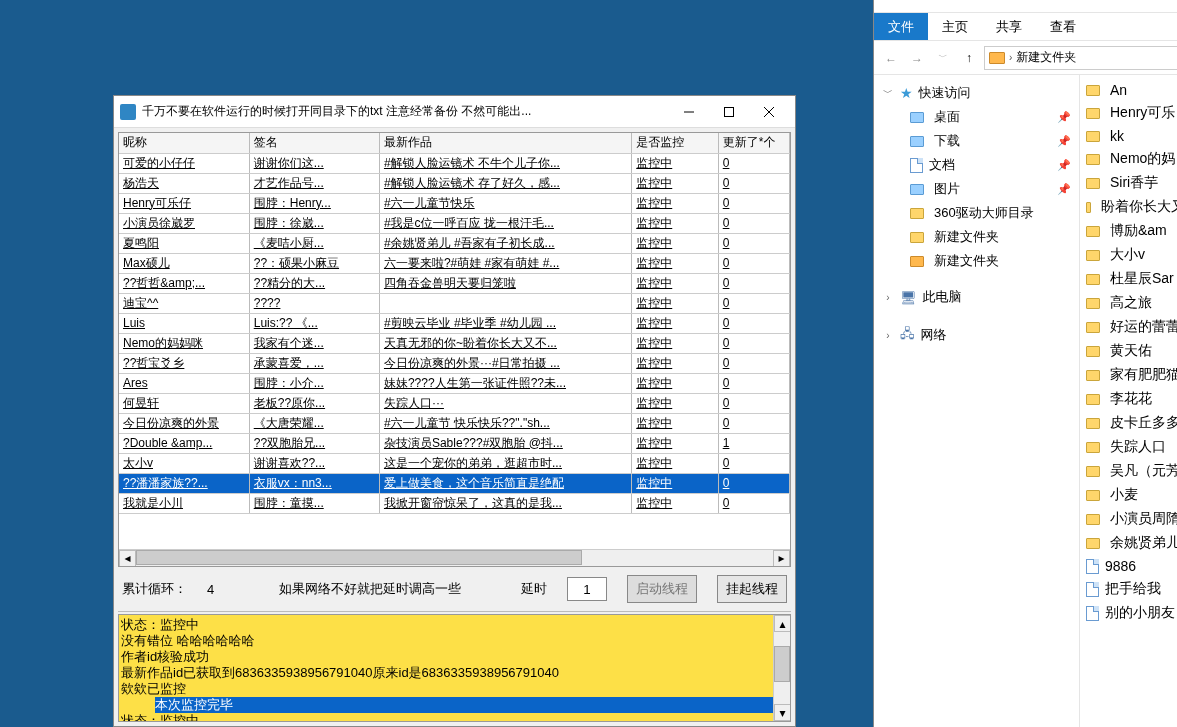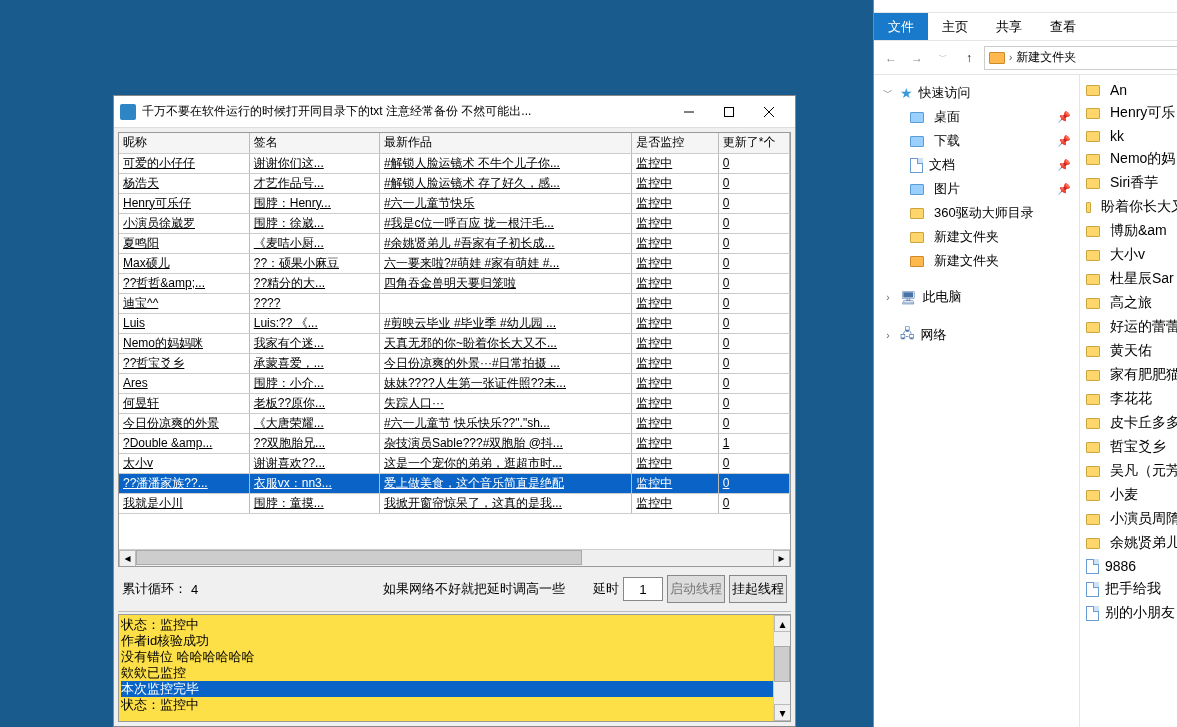--- a/index.html
+++ b/index.html
@@ -54,40 +54,40 @@
   }
   .tbl th { background:#f5f5f5; font-weight:normal; text-decoration:none; color:#000; }
   .tbl tr.selected td { background:#0a64c8; color:#fff;margin-top:16px; }
   .hscroll { position:absolute; left:0; right:0; bottom:0; height:17px; background:#f0f0f0; border-top:1px solid #ccc; display:flex; align-items:center;}
   .hscroll .arrow { width:17px; height:17px; display:flex; align-items:center; justify-content:center; background:#f0f0f0; border:1px solid #bbb;}
   .hscroll .track { flex:1; height:17px; background:#efefef; position:relative;}
   .hscroll .thumb { position:absolute; left:0; top:0; height:15px; width:70%; background:#cdcdcd; border:1px solid #aaa;}
 
   
   .ctrl-row {
-    display:flex; align-items:center; gap:4px;
+    display:flex; align-items:center; gap:20px;
     padding: 8px 4px;
     border-bottom:1px solid #bbb;
     font-size:13px;
   }
   .ctrl-row .grow { flex:1;}
   .ctrl-row input[type=text] {
     width:40px; height:24px; text-align:center; border:1px solid #888; background:#fff;
   }
   .btn {
-    padding:4px 2px; border:1px solid #888; background:#e6e6e6; font-size:13px; cursor:default;
+    padding:4px 8px; border:1px solid #888; background:#e6e6e6; font-size:13px; cursor:default;
   }
   .btn.disabled { background:#ddd; color:#777;}
 
   
   .log-wrap {
     flex:1; border:1px solid #999; background:#fde047; overflow:hidden; position:relative; margin-top:2px;
   }
   .log-lines { font-size:13px; line-height:16px; padding:2px;}
-  .log-lines div.selected { background:#0a64c8; color:#fff;}
+  .log-lines div.selected { background:#0a64c8; color:#fff;margin-left:34px;}
   .log-vscroll { position:absolute; right:0; top:0; bottom:0; width:17px; background:#f0f0f0; border-left:1px solid #ccc; display:flex; flex-direction:column;}
   .log-vscroll .arrow { width:17px; height:17px; display:flex; align-items:center;justify-content:center; border:1px solid #bbb; background:#f0f0f0;}
   .log-vscroll .track{ flex:1; position:relative; background:#efefef;}
   .log-vscroll .thumb{ position:absolute; left:0; right:0; top:20%; height:50%; background:#cdcdcd; border:1px solid #aaa;}
 
 
   
   .explorer {
     position:absolute;
     left: 873px; top: 0;
@@ -326,22 +326,23 @@
       <span style="width:20px"></span>
       <span>延时</span>
       <input type="text" value="1" style="">
       <span class="btn disabled">启动线程</span>
       <span class="btn">挂起线程</span>
     </div>
 
     <div class="log-wrap">
       <div class="log-lines" id="log">
           <div>状态：监控中</div>
+          <div>没有错位 哈哈哈哈哈哈</div>
           <div>作者id核验成功</div>
-          <div>没有错位 哈哈哈哈哈哈</div>
+          <div>最新作品id已获取到6836335938956791040原来id是6836335938956791040</div>
           <div>欸欸已监控</div>
           <div class="selected">本次监控完毕</div>
           <div>状态：监控中</div>
         </div>
       <div class="log-vscroll">
         <div class="arrow">▴</div>
         <div class="track">
             <div class="thumb"></div>
           </div>
         <div class="arrow">▾</div>
@@ -483,21 +484,21 @@
         <div class="file-item">
           <span class="folder-glyph tiny"></span>
           <span>李花花</span>
         </div>
         <div class="file-item">
           <span class="folder-glyph tiny"></span>
           <span>皮卡丘多多</span>
         </div>
         <div class="file-item">
           <span class="folder-glyph tiny"></span>
-          <span>哲宝爻乡</span>
+          <span>失踪人口</span>
         </div>
         <div class="file-item">
           <span class="folder-glyph tiny"></span>
           <span>吴凡（元芳</span>
         </div>
         <div class="file-item">
           <span class="folder-glyph tiny"></span>
           <span>小麦</span>
         </div>
         <div class="file-item">

